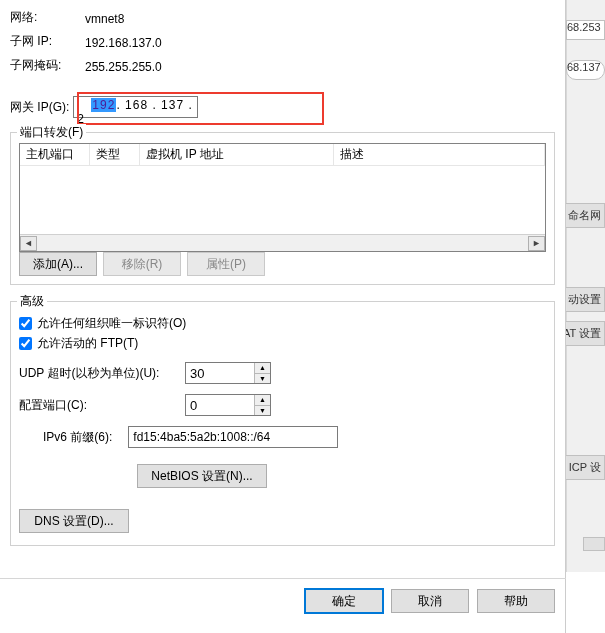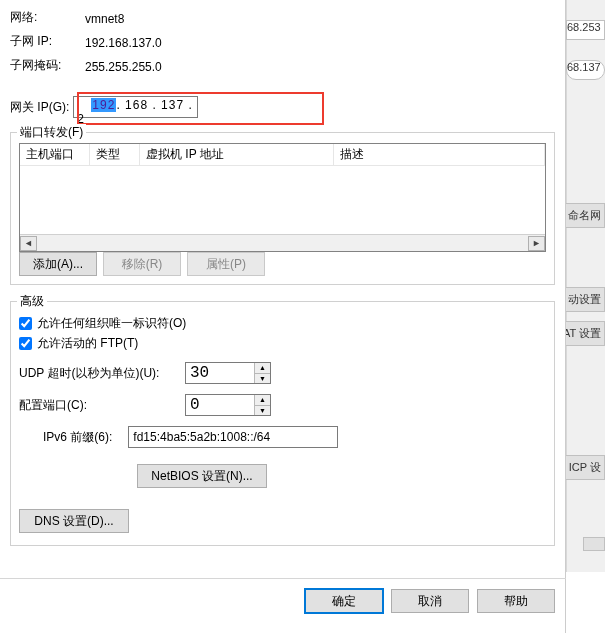--- a/index.html
+++ b/index.html
@@ -126,22 +126,22 @@
 .chk-row { display: flex; align-items: center; gap: 5px; margin: 3px 0; }
 .chk-row input[type=checkbox] { width: 13px; height: 13px; }
 
 .num-row { display: flex; align-items: center; gap: 16px; margin-top: 10px; }
 .spinner {
   display: inline-flex; align-items: stretch;
   border: 1px solid #7a7a7a;
   height: 22px;
 }
 .spinner input {
-  border: none; width: 68px; font-size: 16px; padding: 0 4px;
-  font-family: Liberation Mono, monospace;
+  border: none; width: 68px; font-size: 13px; padding: 0 4px;
+  font-family: Liberation Sans, sans-serif;
 }
 .spinner .spins { display: flex; flex-direction: column; border-left: 1px solid #b8b8b8; }
 .spinner .spins div {
   width: 15px; flex: 1;
   background: #efefef;
   border-bottom: 1px solid #b8b8b8;
   font-size: 7px;
   display: flex; align-items: center; justify-content: center;
   cursor: pointer;
 }

